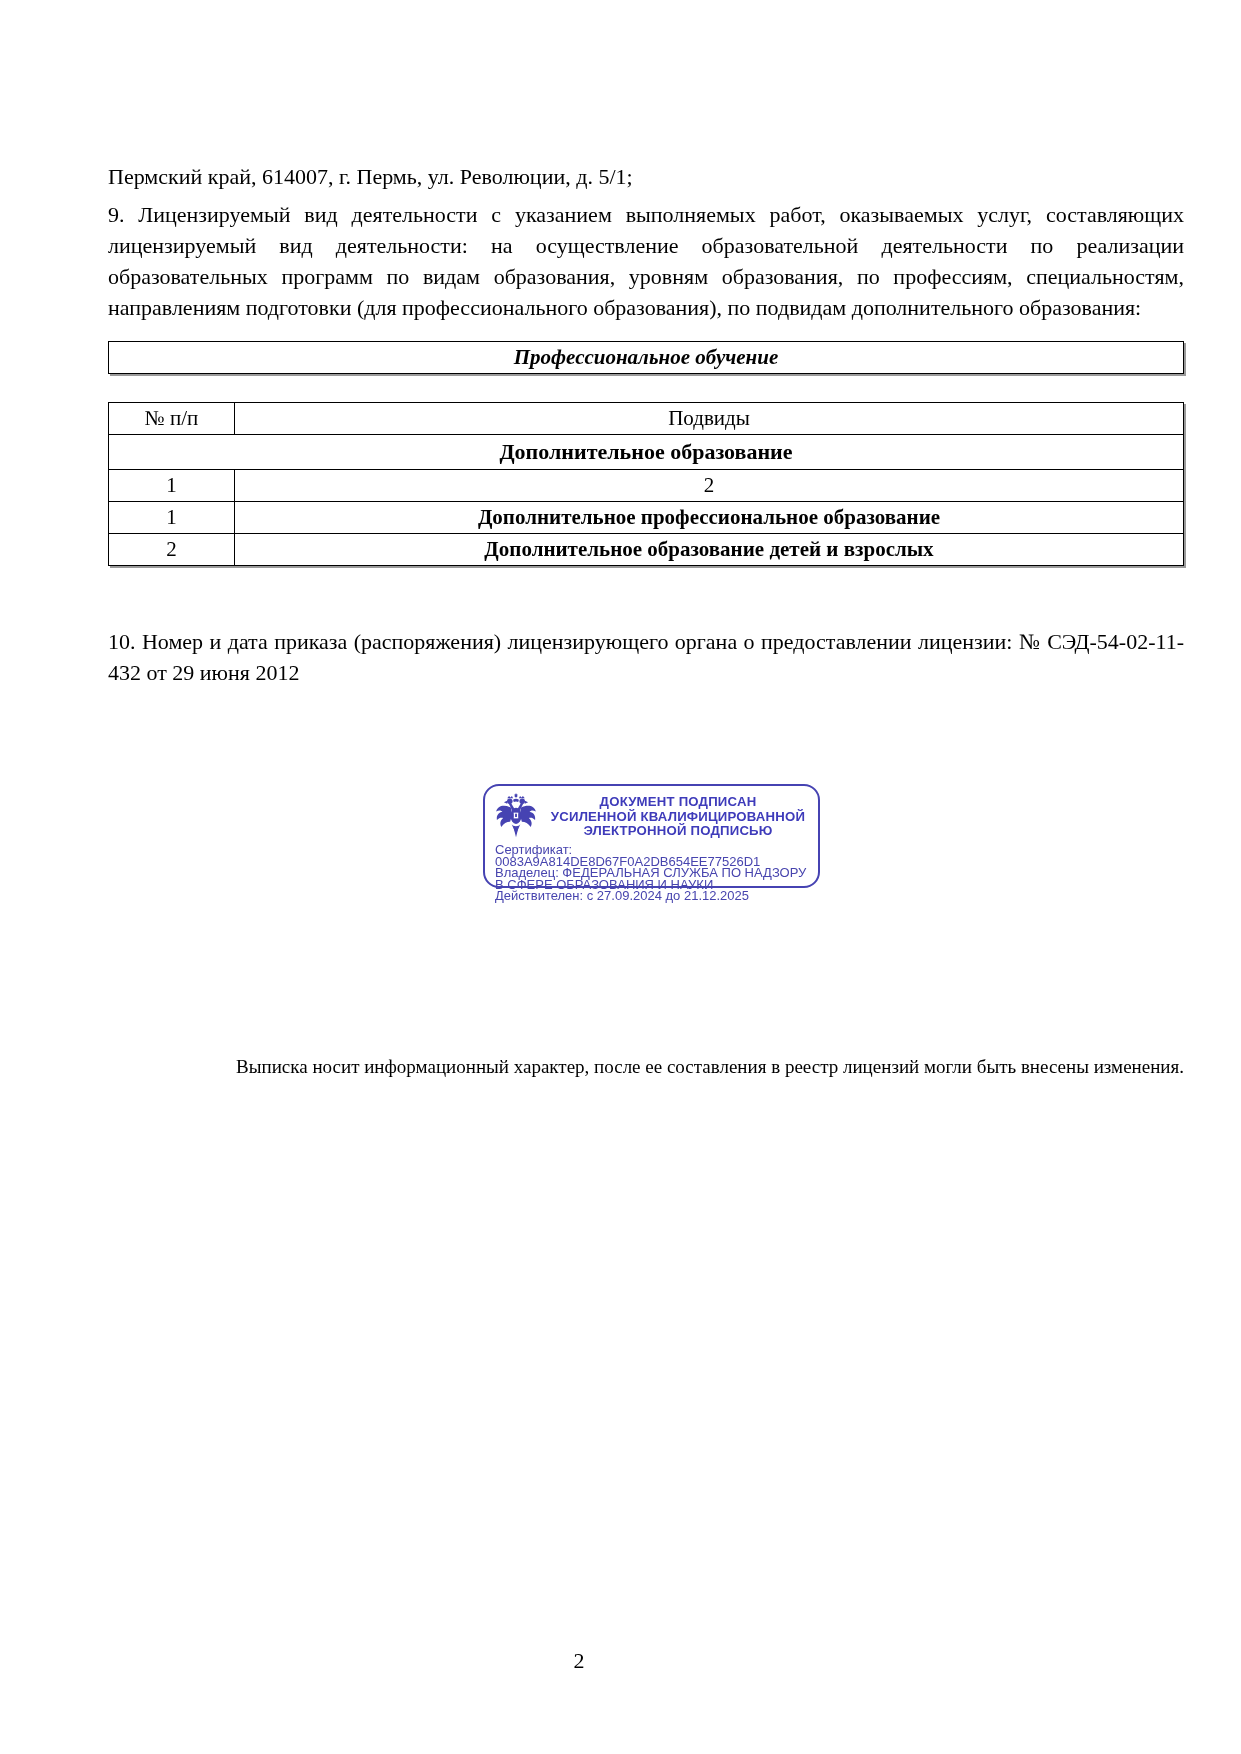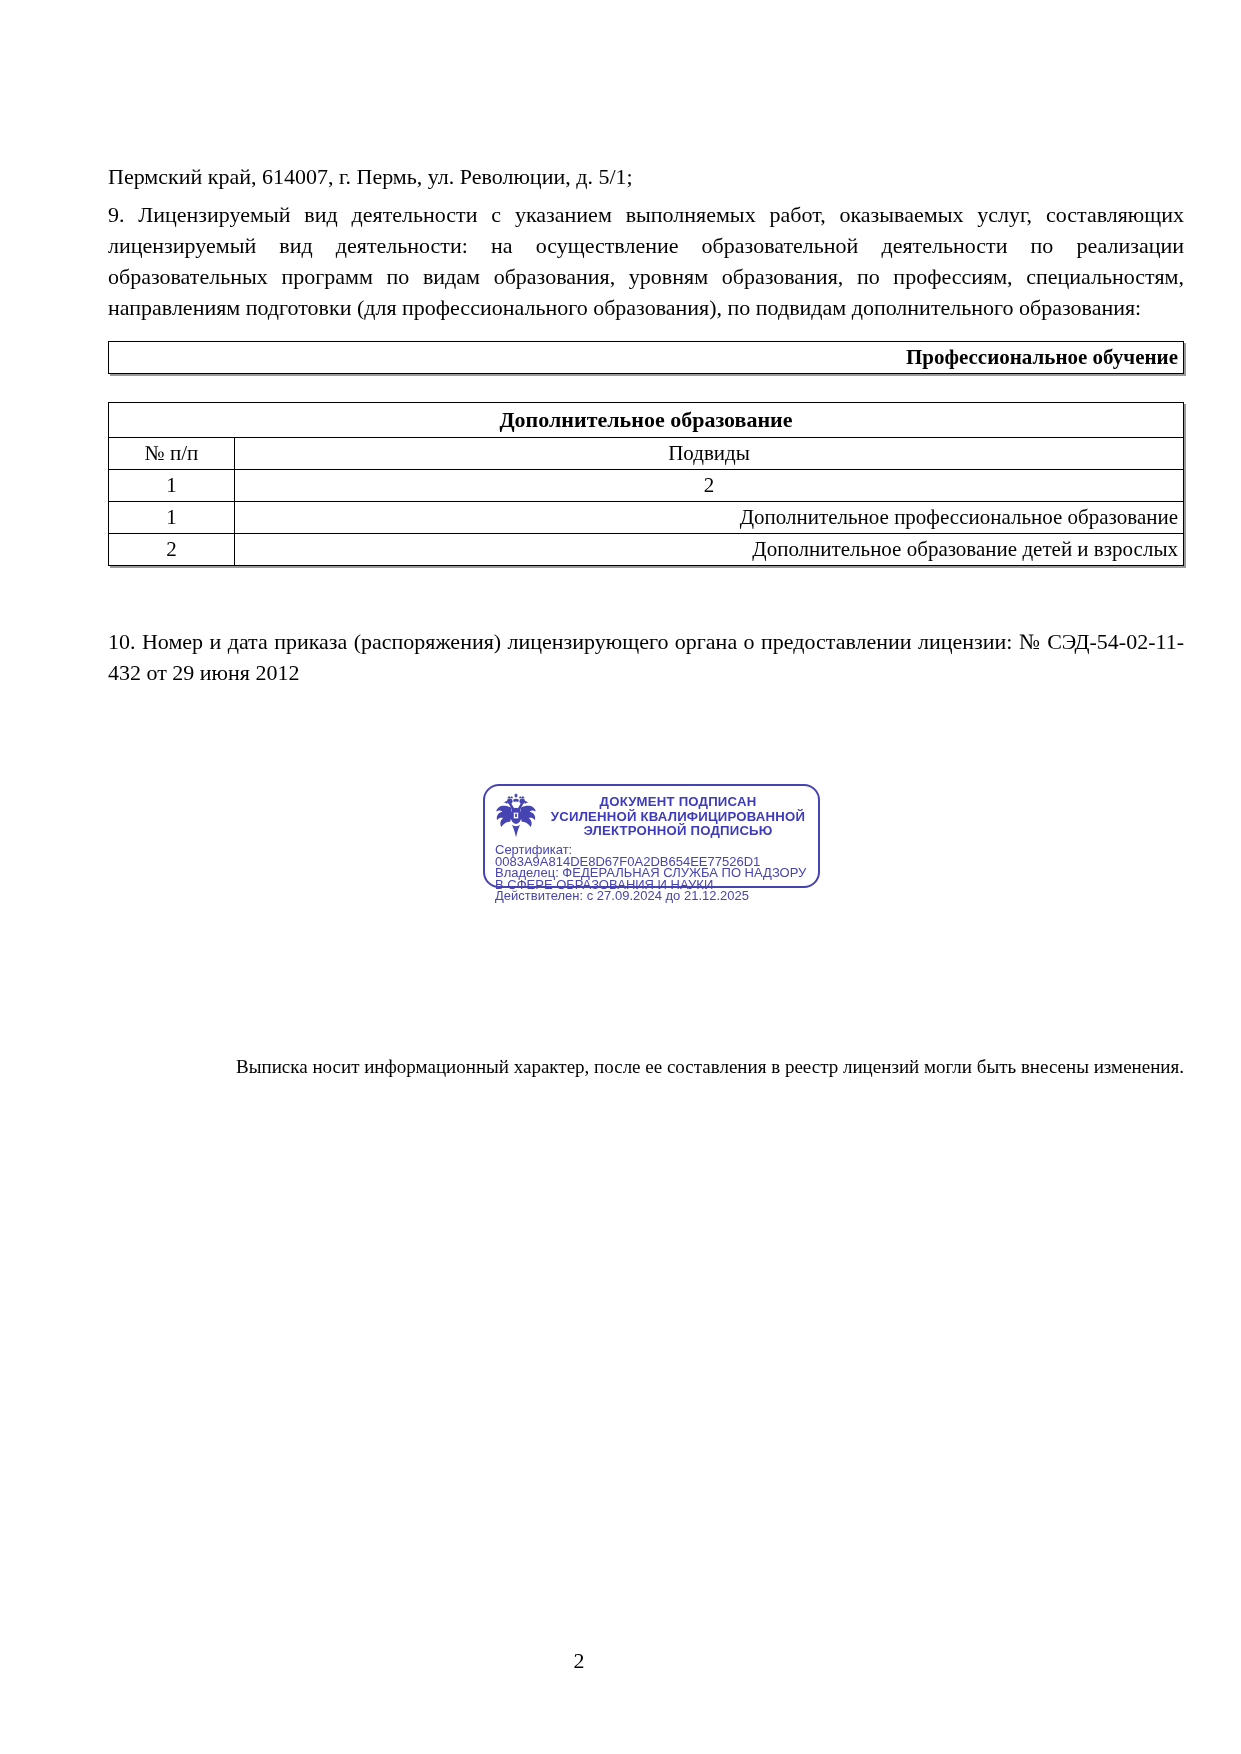--- a/index.html
+++ b/index.html
@@ -24,26 +24,26 @@
     width:100%;
     box-shadow:2px 2px 0 #9a9a9a;
   }
   table.doc-table td {
     border:1px solid #000;
     font-size:21px;
     padding:3px 5px;
     vertical-align:middle;
   }
   .tbl-prof { margin-top:18px; }
-  .tbl-prof td { text-align:right; font-weight:bold; font-size:22px; padding:4px; }
+  .tbl-prof td { text-align:center; font-weight:bold; font-size:22px; padding:4px;font-style:italic; }
   .tbl-add { margin-top:28px; }
   .tbl-add td.title-cell { text-align:center; font-weight:bold; font-size:22px; padding:4px; }
   .tbl-add td.center { text-align:center; }
   .tbl-add td.num-col { width:115px; text-align:center; }
-  .tbl-add td.subtype-cell { text-align:right; }
+  .tbl-add td.subtype-cell { text-align:center;font-weight:bold; }
 
   .stamp {
     position:absolute; left:483px; top:784px;
     width:337px; height:104px;
     box-sizing:border-box;
     border:2px solid #4643b2;
     border-radius:16px;
     font-family:"Liberation Sans", sans-serif;
     color:#4744ae;
     background:#fff;
@@ -87,25 +87,25 @@
       <tbody>
         <tr>
           <td>Профессиональное обучение</td>
         </tr>
       </tbody>
     </table>
 
     <table class="doc-table tbl-add">
       <tbody>
         <tr>
-          <td class="title-cell" colspan="2">Дополнительное образование</td>
+          <td class="num-col">№ п/п</td>
+          <td class="center">Подвиды</td>
         </tr>
         <tr>
-          <td class="num-col">№ п/п</td>
-          <td class="center">Подвиды</td>
+          <td class="title-cell" colspan="2">Дополнительное образование</td>
         </tr>
         <tr>
           <td class="num-col">1</td>
           <td class="center">2</td>
         </tr>
         <tr>
           <td class="num-col">1</td>
           <td class="subtype-cell">Дополнительное профессиональное образование</td>
         </tr>
         <tr>

